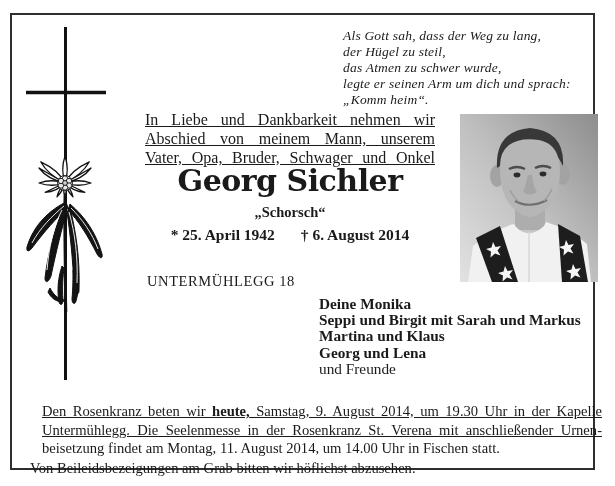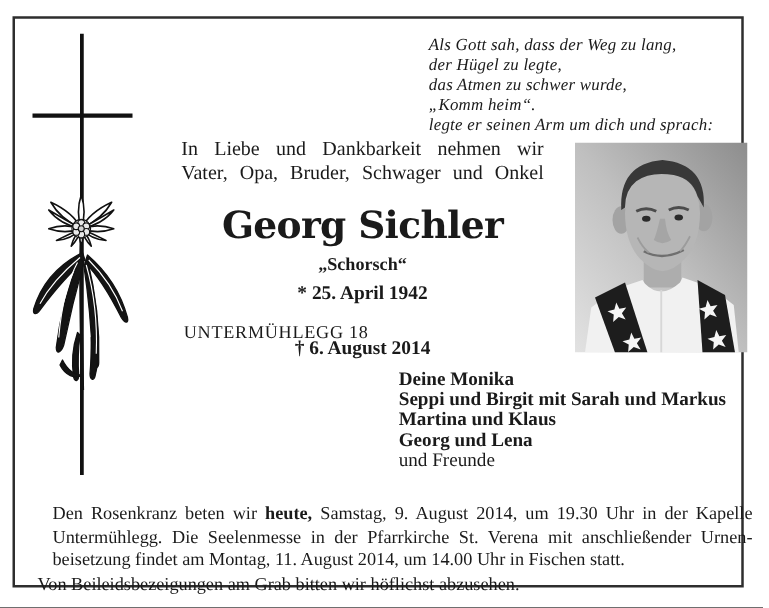--- a/index.html
+++ b/index.html
@@ -7,29 +7,29 @@
     position:relative;width:615px;height:486px;background:#ffffff;overflow:hidden;
     font-family:"Liberation Serif",serif;color:#1a1a1a;padding-left:39px;
   }
   #card{position:absolute;left:2px;top:9px;width:601px;height:469px;background:#ffffff;}
   #frame{position:absolute;left:8px;top:4px;width:581px;height:453px;border:2px solid #2e2e2e;}
   .abs{position:absolute;}
   
   .poem{left:341px;top:19px;font-style:italic;font-size:13.5px;line-height:16px;letter-spacing:.2px;}
   
   .intro{left:143px;top:101px;width:290px;font-size:16px;}
-  .jline{text-align:justify;text-align-last:justify;overflow:hidden;white-space:normal;}
+  .jline{text-align:justify;text-align-last:justify;overflow:hidden;white-space:normal;text-decoration:underline;}
   .intro .jline{height:19px;line-height:19px;}
   
   .nameblock{left:140px;top:155px;width:296px;text-align:center;}
   .bigname{font-family:"DejaVu Serif","Liberation Serif",serif;font-weight:bold;font-size:30px;line-height:34px;letter-spacing:-.5px;}
   .nickname{font-weight:bold;font-size:14.5px;line-height:16px;margin-top:6px;}
-  .dates{display:flex;justify-content:center;gap:26px;font-weight:bold;font-size:15.5px;margin-top:6px;flex-direction:column;}
+  .dates{display:flex;justify-content:center;gap:26px;font-weight:bold;font-size:15.5px;margin-top:6px;}
   
-  .address{left:145px;top:249px;font-size:14.5px;letter-spacing:.6px;}
+  .address{left:145px;top:264px;font-size:14.5px;letter-spacing:.6px;}
   
   .mourners{left:317px;top:287px;font-size:15.3px;line-height:16.2px;}
   .mourners .b{font-weight:bold;}
   
   .announce{left:40px;top:393px;width:560px;font-size:14.6px;line-height:18.5px;}
   .announce .jline{height:18.5px;line-height:18.5px;}
   .condolence{left:28px;top:450px;width:560px;font-size:14.6px;line-height:18.5px;}
   
   .photo{left:458px;top:105px;width:138px;height:168px;}
   
@@ -87,24 +87,24 @@
           <circle cx="63" cy="178.5" r="2.7"></circle>
           <circle cx="59" cy="176.5" r="2.7"></circle>
           <circle cx="59" cy="172" r="2.7"></circle>
           <circle cx="63" cy="174" r="2.4" fill="#cfcfcf"></circle>
         </g>
       </g>
     </svg>
 
     <div class="abs poem">
       <div>Als Gott sah, dass der Weg zu lang,</div>
-      <div>der Hügel zu legte,</div>
+      <div>der Hügel zu steil,</div>
       <div>das Atmen zu schwer wurde,</div>
+      <div>legte er seinen Arm um dich und sprach:</div>
       <div>„Komm heim“.</div>
-      <div>legte er seinen Arm um dich und sprach:</div>
     </div>
 
     <svg class="abs photo" viewBox="0 0 138 168">
       <defs>
         <linearGradient id="pbg" x1="0" y1="1" x2="1" y2="0">
           <stop offset="0" stop-color="#e2e2e2"></stop>
           <stop offset="0.5" stop-color="#bfbfbf"></stop>
           <stop offset="1" stop-color="#8d8d8d"></stop>
         </linearGradient>
       </defs>
@@ -134,20 +134,21 @@
         <ellipse cx="83" cy="60" rx="3.4" ry="2.4" fill="#2b2b2b"></ellipse>
         <path d="M68,61 Q65,74 63,78 Q70,83 77,78 Q73,72 72,61" fill="#a5a5a5"></path>
         <path d="M55,87 Q70,95 87,86" stroke="#6f6f6f" stroke-width="2" fill="none"></path>
         <path d="M50,76 Q54,84 59,88" stroke="#9c9c9c" stroke-width="1.4" fill="none"></path>
         <path d="M92,75 Q88,83 84,87" stroke="#9c9c9c" stroke-width="1.4" fill="none"></path>
       </g>
     </svg>
 
     <div class="abs intro">
       <div class="jline">In Liebe und Dankbarkeit nehmen wir</div>
+      <div class="jline">Abschied von meinem Mann, unserem</div>
       <div class="jline">Vater, Opa, Bruder, Schwager und Onkel</div>
     </div>
 
     <div class="abs nameblock">
       <div class="bigname">Georg Sichler</div>
       <div class="nickname">„Schorsch“</div>
       <div class="dates">
         <span>* 25. April 1942</span>
         <span>† 6. August 2014</span>
       </div>
@@ -158,19 +159,19 @@
     <div class="abs mourners">
       <div class="b">Deine Monika</div>
       <div class="b">Seppi und Birgit mit Sarah und Markus</div>
       <div class="b">Martina und Klaus</div>
       <div class="b">Georg und Lena</div>
       <div>und Freunde</div>
     </div>
 
     <div class="abs announce">
       <div class="jline"><span>Den Rosenkranz beten wir </span><b>heute,</b><span> Samstag, 9. August 2014, um 19.30 Uhr in der Kapelle</span></div>
-      <div class="jline">Untermühlegg. Die Seelenmesse in der Pfarrkirche St. Verena mit anschließender Urnen-</div>
+      <div class="jline">Untermühlegg. Die Seelenmesse in der Rosenkranz St. Verena mit anschließender Urnen-</div>
       <div>beisetzung findet am Montag, 11. August 2014, um 14.00 Uhr in Fischen statt.</div>
     </div>
 
     <div class="abs condolence">Von Beileidsbezeigungen am Grab bitten wir höflichst abzusehen.</div>
   </div>
 </div>
 
 </body></html>

